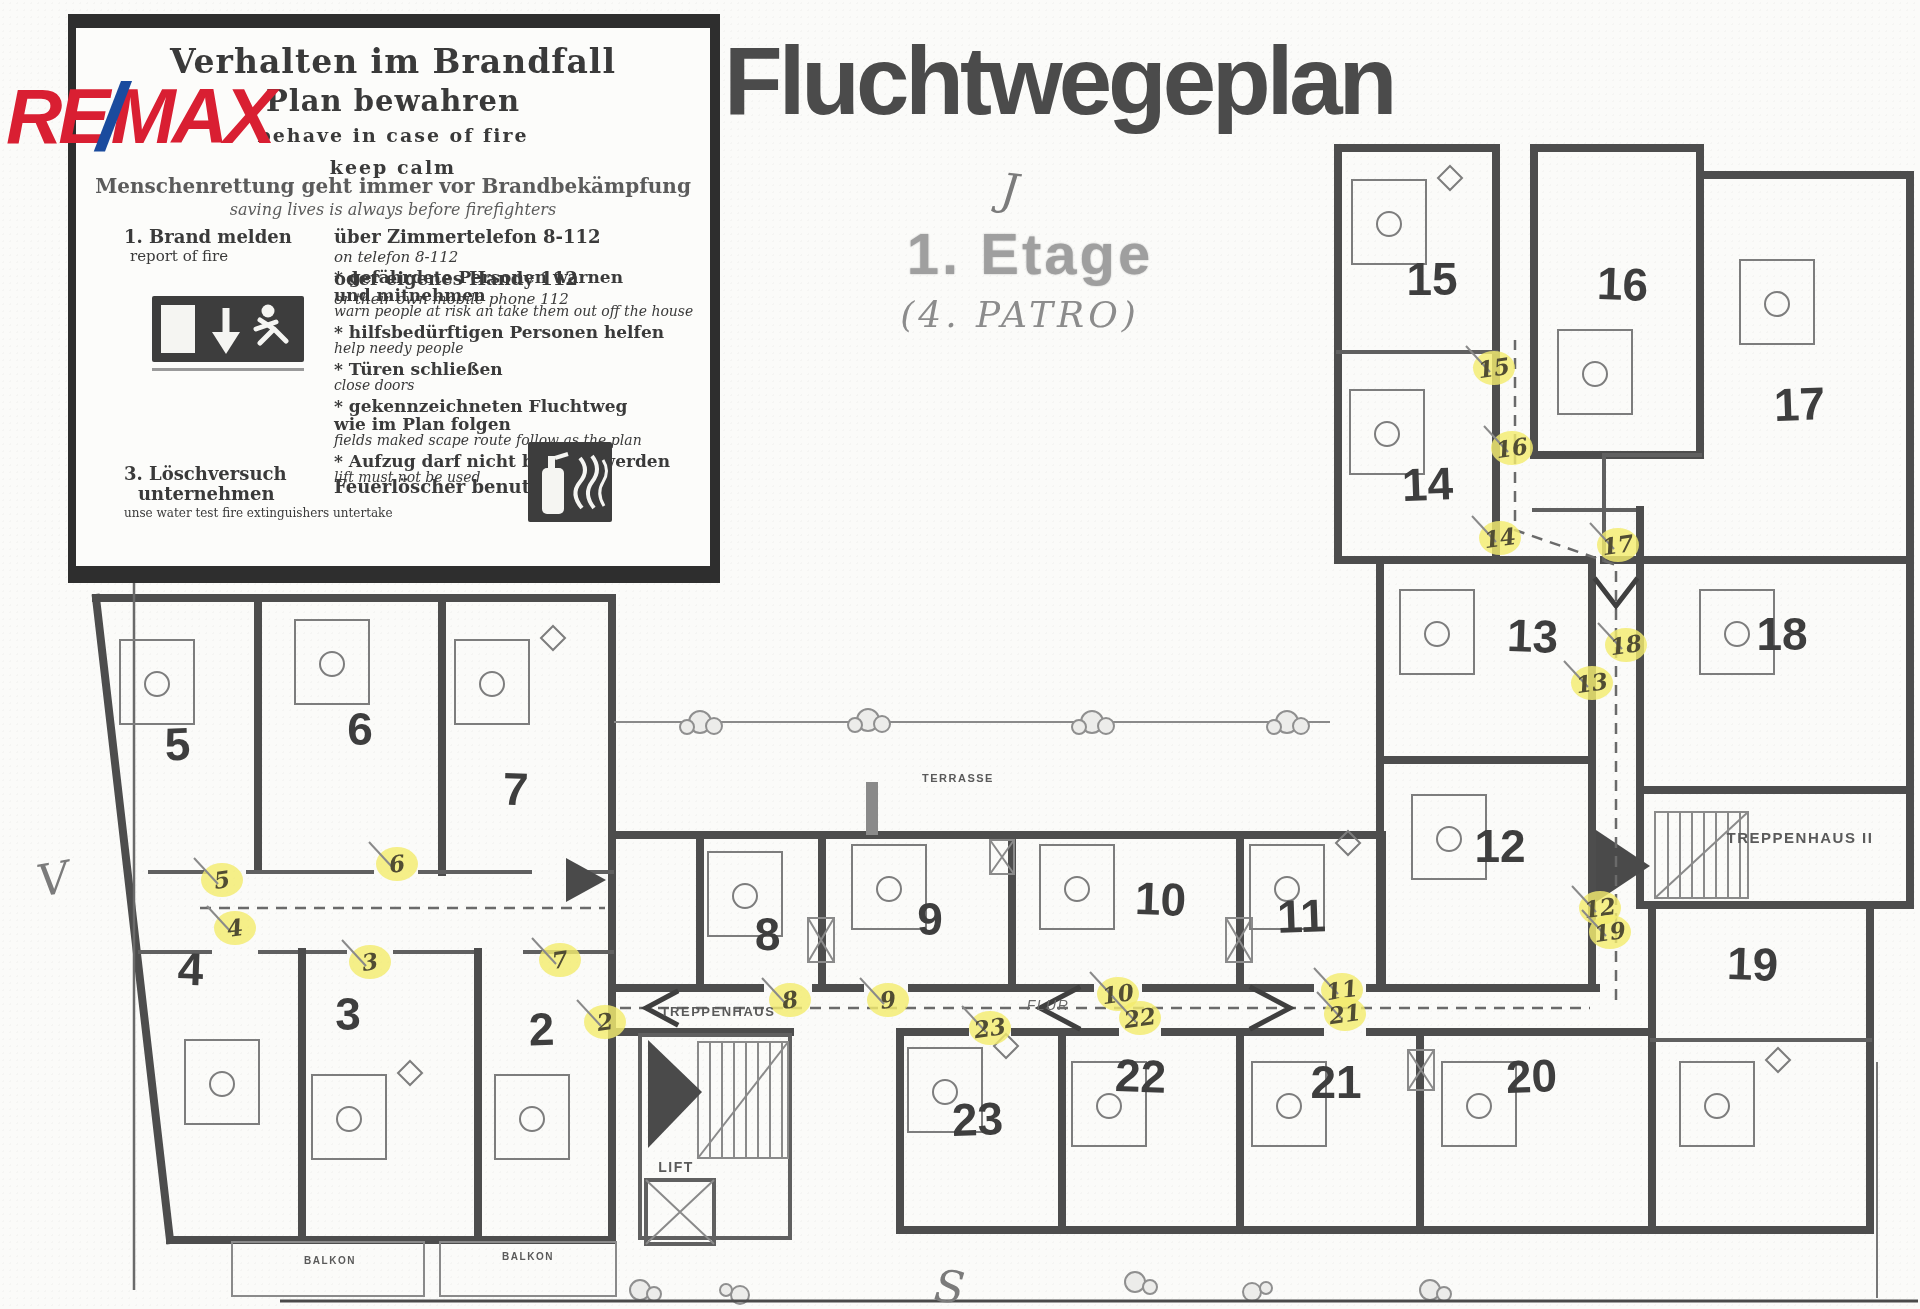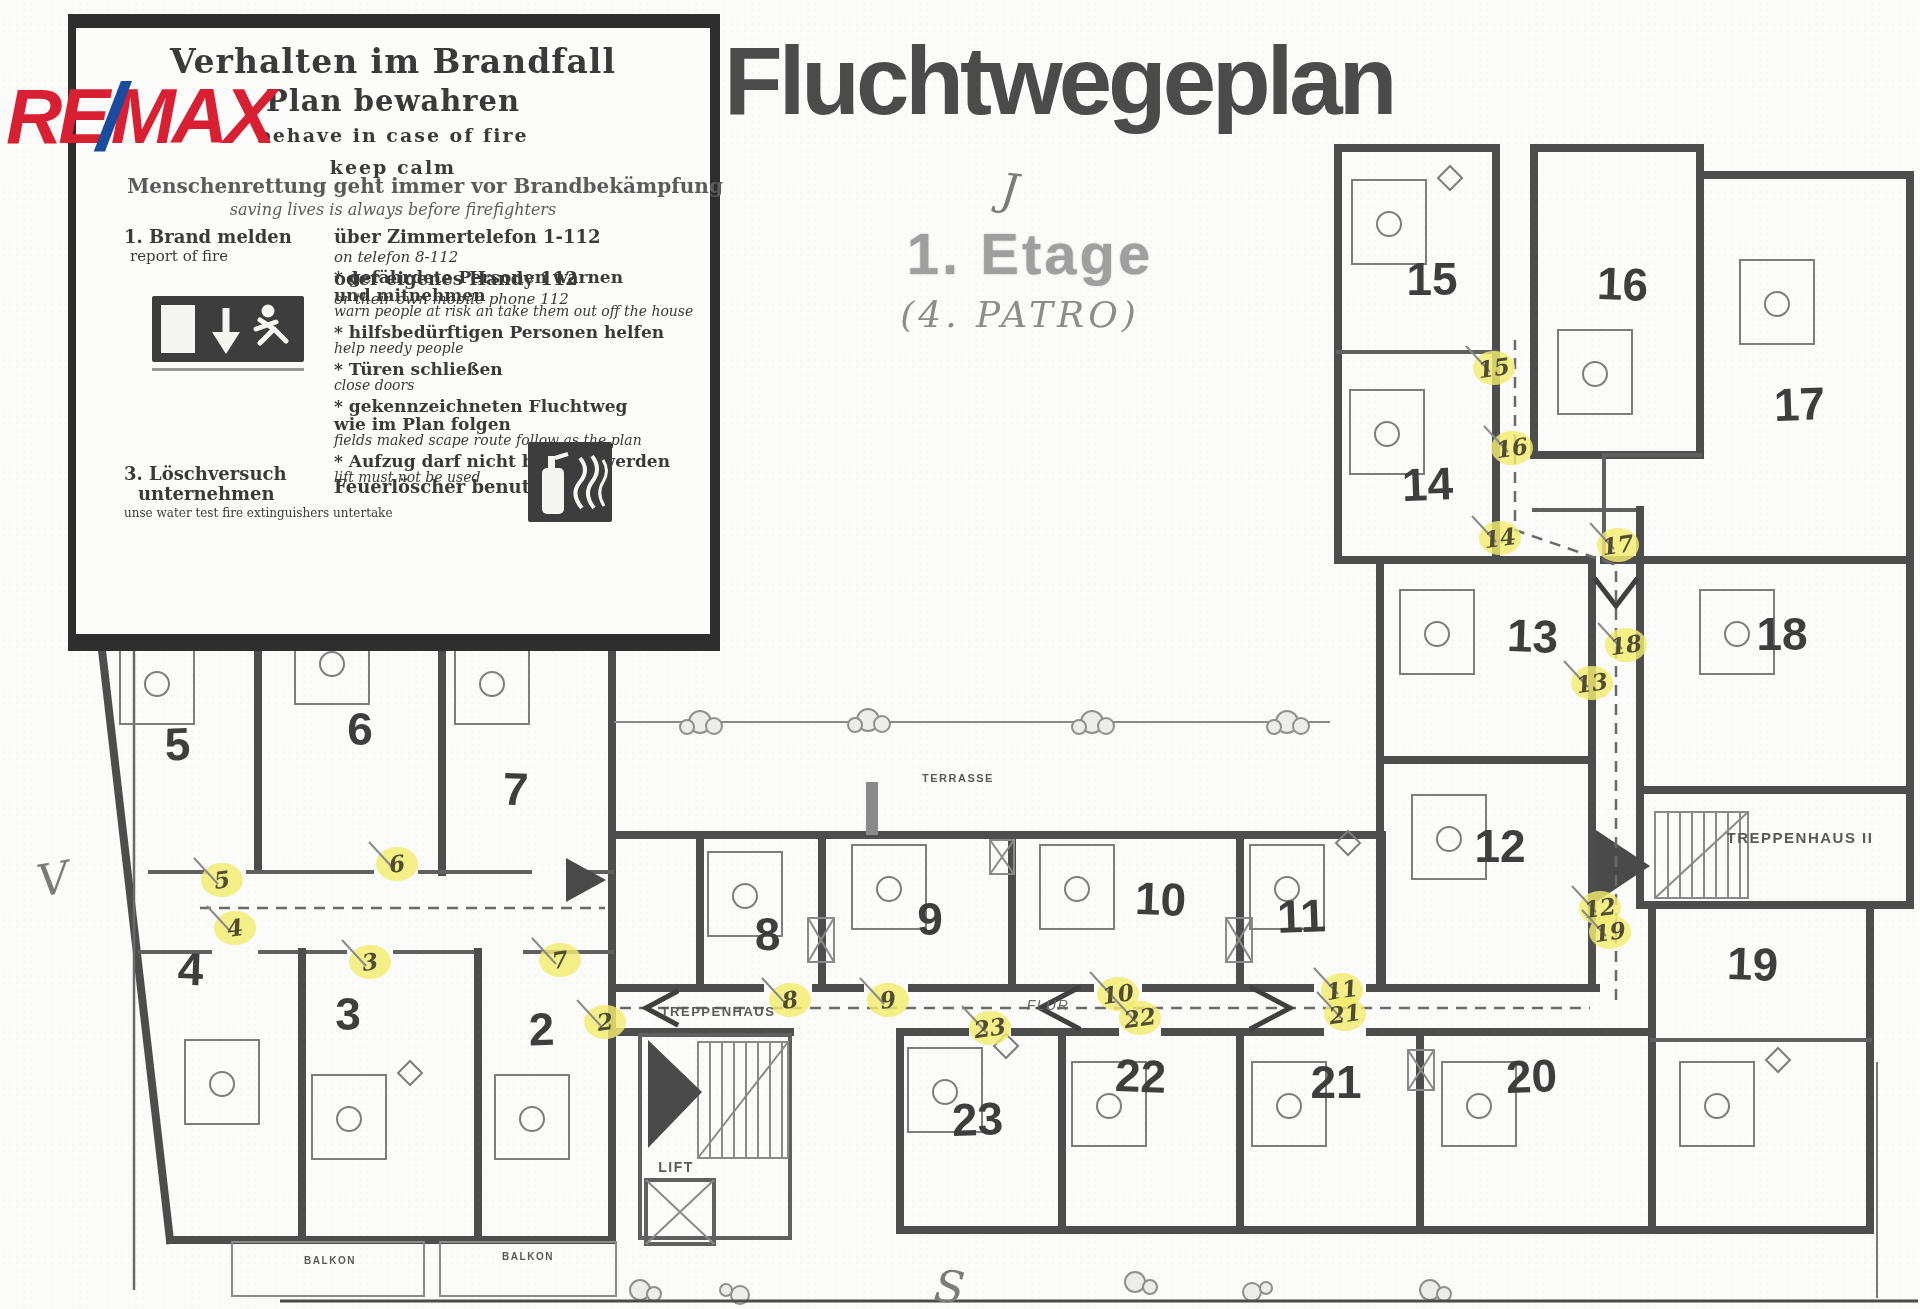--- a/index.html
+++ b/index.html
@@ -31,29 +31,29 @@
     font-style:italic;font-weight:bold;font-size:78px;letter-spacing:-4px;white-space:nowrap;}
   #remax-logo .rm-red{color:#d91f32;}
   #remax-logo .rm-slash{color:#1a4b9e;display:inline-block;font-size:1.22em;transform:translateY(7px);margin:0 -9px;}
   #main-title{position:absolute;left:724px;top:26px;z-index:4;
     font-weight:bold;font-size:96px;letter-spacing:-4px;color:#4b4b4b;}
   #floor-stamp{position:absolute;left:870px;top:220px;width:320px;text-align:center;z-index:4;
     font-weight:bold;font-size:58px;color:#9f9f9f;letter-spacing:3px;text-shadow:0 0 2px #b5b5b5;}
   #floor-hand{position:absolute;left:870px;top:294px;width:300px;text-align:center;z-index:4;
     font-family:"DejaVu Serif",serif;font-style:italic;font-size:36px;color:#8c8c8c;letter-spacing:4px;}
   
-  #instr-box{position:absolute;left:68px;top:14px;width:652px;height:637px;z-index:3;
+  #instr-box{position:absolute;left:68px;top:14px;width:652px;height:569px;z-index:3;
     box-sizing:border-box;border:solid #2e2e2e;border-width:14px 10px 17px 8px;background:#fcfcfa;
     font-family:"DejaVu Serif",serif;color:#3a3a3a;}
   #instr-box .abs{position:absolute;}
   .ib-title{left:0;top:14px;width:100%;text-align:center;font-weight:bold;font-size:33px;letter-spacing:1px;}
   .ib-sub{left:0;top:56px;width:100%;text-align:center;font-weight:bold;font-size:29px;letter-spacing:1px;}
   .ib-en1{left:0;top:96px;width:100%;text-align:center;font-weight:bold;font-size:19px;letter-spacing:2px;}
   .ib-en2{left:0;top:128px;width:100%;text-align:center;font-weight:bold;font-size:19px;letter-spacing:2px;}
-  .ib-principle{left:0;top:146px;width:100%;text-align:center;font-weight:bold;font-size:20px;color:#5b5b5b;padding-left:32px;}
+  .ib-principle{left:0;top:146px;width:100%;text-align:center;font-weight:bold;font-size:20px;color:#5b5b5b;}
   .ib-principle-en{left:0;top:172px;width:100%;text-align:center;font-style:italic;font-size:16px;color:#5b5b5b;}
   .ib-step1{left:48px;top:198px;font-weight:bold;font-size:18px;}
   .ib-step1-en{left:54px;top:219px;font-size:15px;}
   .ib-phone{left:258px;top:198px;font-size:18px;line-height:21px;}
   .ib-phone .b{font-weight:bold;}
   .ib-phone .i{font-style:italic;font-size:15px;}
   .ib-exit-icon{left:76px;top:268px;}
   .ib-exit-cap{left:76px;top:340px;width:152px;height:3px;background:#9a9a9a;}
   .ib-bullets{left:258px;top:240px;width:400px;}
   .ib-bullets .b-de{font-weight:bold;font-size:17px;line-height:18px;}
@@ -342,21 +342,21 @@
   <div class="abs ib-sub">Plan bewahren</div>
   <div class="abs ib-en1">behave in case of fire</div>
   <div class="abs ib-en2">keep calm</div>
   <div class="abs ib-principle">Menschenrettung geht immer vor Brandbekämpfung</div>
   <div class="abs ib-principle-en">saving lives is always before firefighters</div>
 
   <div class="abs ib-step1">1. Brand melden</div>
   <div class="abs ib-step1-en">report of fire</div>
 
   <div class="abs ib-phone">
-    <div class="b">über Zimmertelefon  1-112</div>
+    <div class="b">über Zimmertelefon  8-112</div>
     <div class="i">on telefon 8-112</div>
     <div class="b">oder eigenes Handy  112</div>
     <div class="i">or their own mobile phone 112</div>
   </div>
 
   <svg class="abs ib-exit-icon" width="152" height="66">
     <rect x="0" y="0" width="152" height="66" rx="2" fill="#3d3d3d"></rect>
     <rect x="9" y="9" width="34" height="48" fill="#f5f5f2"></rect>
     <path d="M74,12 V38" stroke="#f5f5f2" stroke-width="7"></path>
     <polygon points="60,36 88,36 74,58" fill="#f5f5f2"></polygon>

